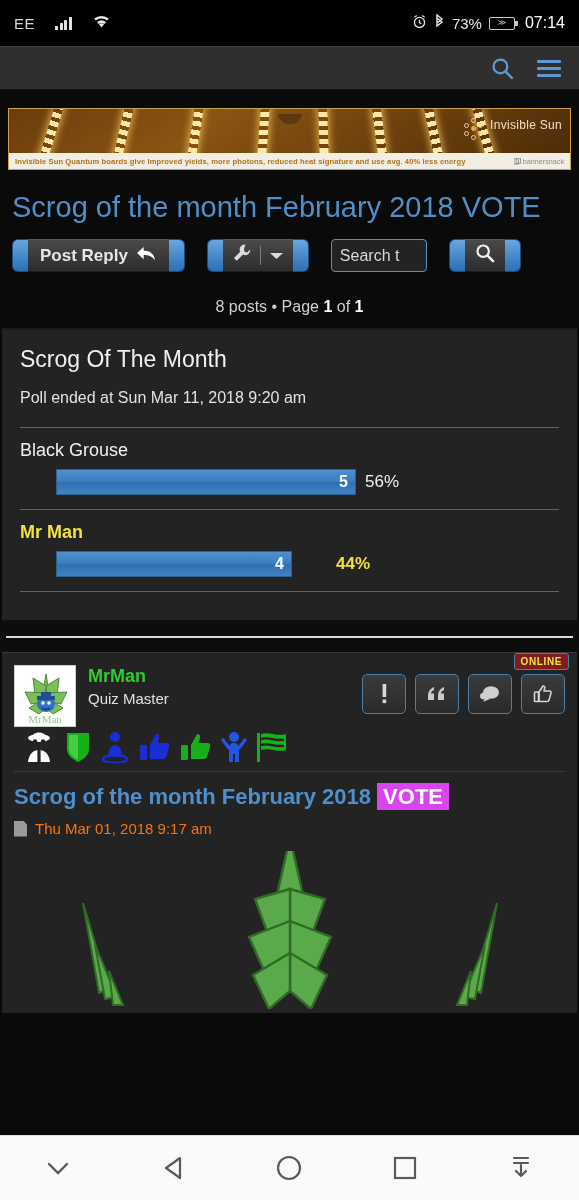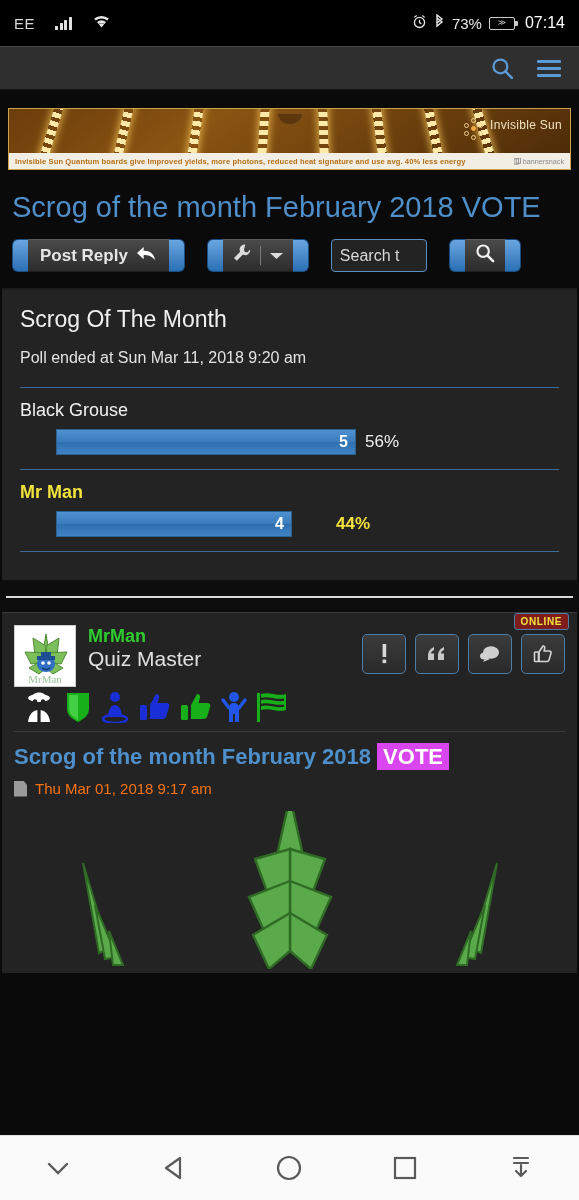--- a/index.html
+++ b/index.html
@@ -124,21 +124,21 @@
   .post { margin: 0 2px; background:#232323; border-top:1px solid #3a3a3a; padding-bottom: 4px;}
   .post-head { display:flex; padding: 12px 12px 0 12px; position: relative; }
   .avatar {
     width: 62px; height: 62px; background:#fff; border:1px solid #cfcfcf;
     position: relative; overflow:hidden; flex: none;
   }
   .av-name { position:absolute; bottom:1px; left:0; right:0; text-align:center;
              font-size:11px; color:#9ec49e; font-family:"Liberation Serif", serif;}
   .poster { padding-left: 12px; }
   .poster-name { color:#2ecc2e; font-size:18px; font-weight:bold; line-height:22px; }
-  .poster-rank { color:#e0e0e0; font-size:21px; line-height:23px; }
+  .poster-rank { color:#e0e0e0; font-size:15px; line-height:23px; }
   .actions { margin-left:auto; display:flex; gap: 9px; align-items:flex-start; padding-top: 9px;}
   .abtn {
     width: 44px; height: 40px; border:1px solid #4d7ea8; border-radius:5px;
     background: linear-gradient(to bottom,#3b3b3b,#2a2a2a);
     display:flex; align-items:center; justify-content:center; color:#d0d0d0; font-size:20px;
   }
   .online {
     position:absolute; right: 8px; top: 0px;
     border:1px solid #4d7ea8; border-radius:3px; background:#7f1d1d;
     color:#f2e33c; font-size:10px; font-weight:bold; letter-spacing:.6px; padding: 2px 6px;
@@ -301,20 +301,28 @@
           <svg width="22" height="22" viewBox="0 0 24 24">
               <circle cx="10" cy="10" r="6.2" fill="none" stroke="#f0f0f0" stroke-width="2.4"></circle>
               <path d="M14.8 14.8l6 6" stroke="#f0f0f0" stroke-width="2.8" stroke-linecap="round"></path>
             </svg>
         </span>
       </div>
       <div class="pill-cap r"></div>
     </div>
   </div>
 
+  <div class="posts-line">
+    <span>8 posts</span>
+    <span>•</span>
+    <span>Page</span>
+    <b>1</b>
+    <span>of</span>
+    <b>1</b>
+  </div>
 
   <div class="poll">
     <div class="poll-title">Scrog Of The Month</div>
     <div class="poll-sub">Poll ended at Sun Mar 11, 2018 9:20 am</div>
 
     <div class="poll-rule"></div>
     <div class="opt-name">Black Grouse</div>
     <div class="opt-row">
       <div class="bar" id="bar0" style="width: 300px;">5</div>
       <div class="pct-lbl" style="padding-left:9px">56%</div>

